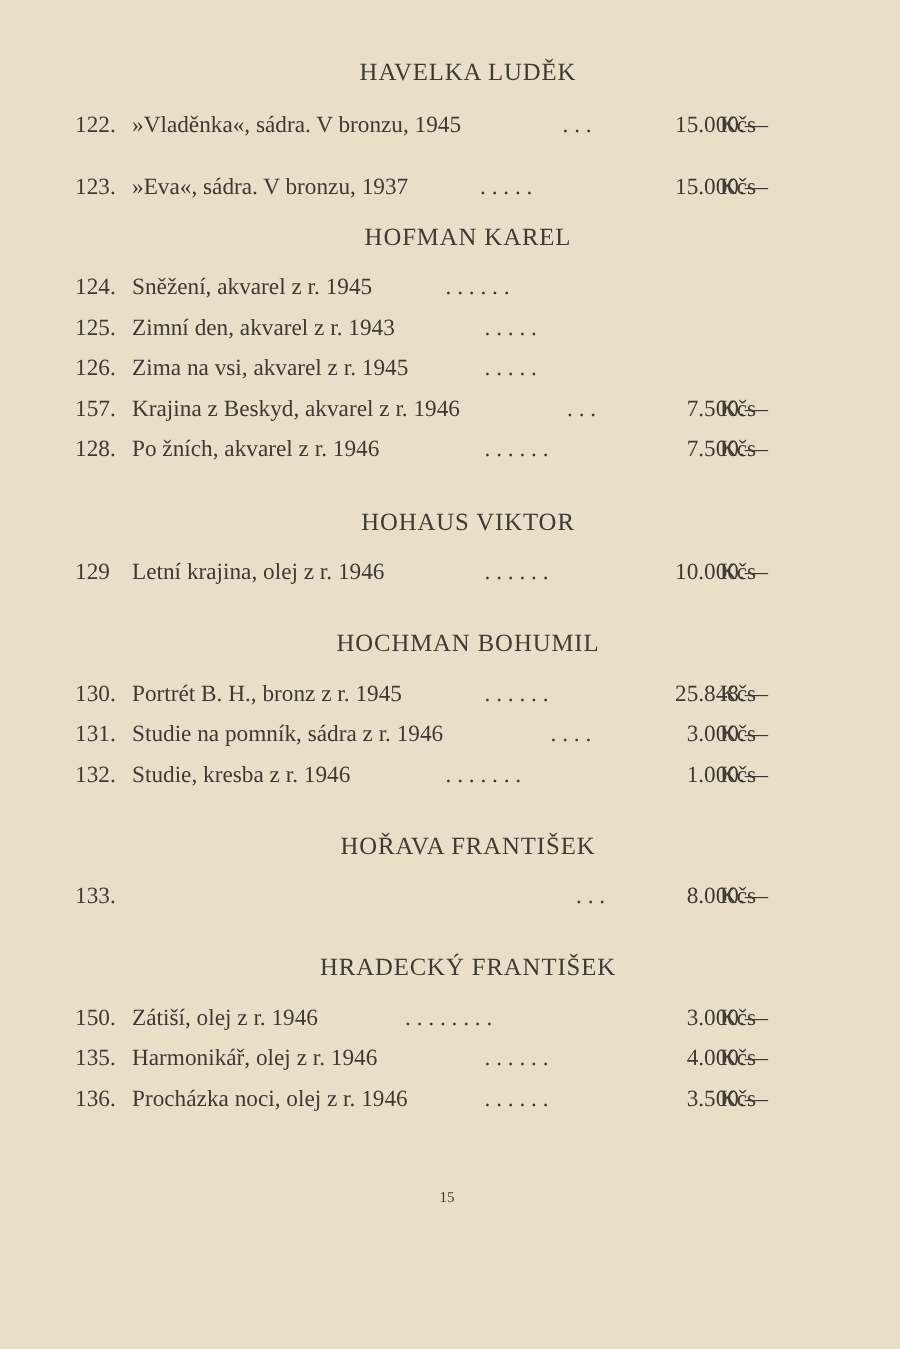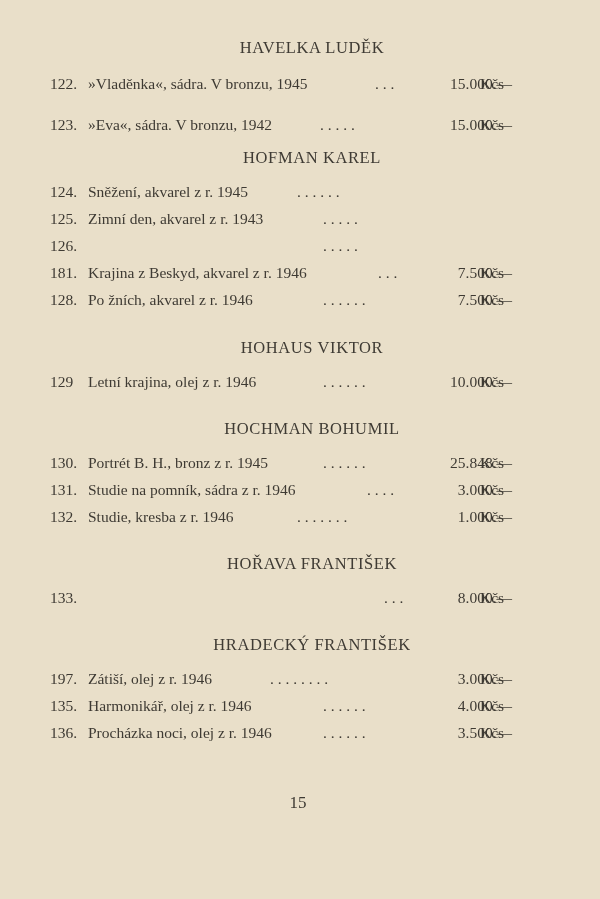--- a/index.html
+++ b/index.html
@@ -14,60 +14,61 @@
   .heading {
     position:absolute; left:12px; width:600px; text-align:center;
     font-size:16.5px; letter-spacing:0.6px; color:#3f3b34;
   }
   .row { position:absolute; left:38px; width:520px; height:20px; font-size:15.5px; white-space:nowrap;margin-left:12px; }
   .row .num { position:absolute; left:0; }
   .row .title { position:absolute; left:38px; }
   .row .dots { position:absolute; letter-spacing:0; }
   .row .cur { position:absolute; left:430px; }
   .row .price { position:absolute; right:58px; text-align:right; }
-  .folio { position:absolute; left:0; width:596px; text-align:center; top:793px; font-size:17px; }
+  .folio { position:absolute; left:0; width:596px; text-align:center; top:793px; font-size:10px; }
 </style>
 </head>
 <body>
 
 <div class="page">
 
   <div class="heading" style="top:38px">HAVELKA LUDĚK</div>
   <div class="row" style="top:75px">
     <span class="num">122.</span>
     <span class="title">»Vladěnka«, sádra. V bronzu, 1945</span>
     <span class="dots" style="left:325px">.   .   .</span>
     <span class="cur">Kčs</span>
     <span class="price">15.000.—</span>
   </div>
   <div class="row" style="top:116px">
     <span class="num">123.</span>
-    <span class="title">»Eva«, sádra. V bronzu, 1942</span>
+    <span class="title">»Eva«, sádra. V bronzu, 1937</span>
     <span class="dots" style="left:270px">.   .   .   .   .</span>
     <span class="cur">Kčs</span>
     <span class="price">15.000.—</span>
   </div>
 
   <div class="heading" style="top:148px">HOFMAN KAREL</div>
   <div class="row" style="top:183px">
     <span class="num">124.</span>
     <span class="title">Sněžení, akvarel z r. 1945</span>
     <span class="dots" style="left:247px">.   .   .   .   .   .</span>
   </div>
   <div class="row" style="top:210px">
     <span class="num">125.</span>
     <span class="title">Zimní den, akvarel z r. 1943</span>
     <span class="dots" style="left:273px">.   .   .   .   .</span>
   </div>
   <div class="row" style="top:237px">
     <span class="num">126.</span>
+    <span class="title">Zima na vsi, akvarel z r. 1945</span>
     <span class="dots" style="left:273px">.   .   .   .   .</span>
   </div>
   <div class="row" style="top:264px">
-    <span class="num">181.</span>
+    <span class="num">157.</span>
     <span class="title">Krajina z Beskyd, akvarel z r. 1946</span>
     <span class="dots" style="left:328px">.   .   .</span>
     <span class="cur">Kčs</span>
     <span class="price">7.500.—</span>
   </div>
   <div class="row" style="top:291px">
     <span class="num">128.</span>
     <span class="title">Po žních, akvarel z r. 1946</span>
     <span class="dots" style="left:273px">.   .   .   .   .   .</span>
     <span class="cur">Kčs</span>
@@ -109,21 +110,21 @@
   <div class="heading" style="top:554px">HOŘAVA FRANTIŠEK</div>
   <div class="row" style="top:589px">
     <span class="num">133.</span>
     <span class="dots" style="left:334px">.   .   .</span>
     <span class="cur">Kčs</span>
     <span class="price">8.000.—</span>
   </div>
 
   <div class="heading" style="top:635px">HRADECKÝ FRANTIŠEK</div>
   <div class="row" style="top:670px">
-    <span class="num">197.</span>
+    <span class="num">150.</span>
     <span class="title">Zátiší, olej z r. 1946</span>
     <span class="dots" style="left:220px">.   .   .   .   .   .   .   .</span>
     <span class="cur">Kčs</span>
     <span class="price">3.000.—</span>
   </div>
   <div class="row" style="top:697px">
     <span class="num">135.</span>
     <span class="title">Harmonikář, olej z r. 1946</span>
     <span class="dots" style="left:273px">.   .   .   .   .   .</span>
     <span class="cur">Kčs</span>

